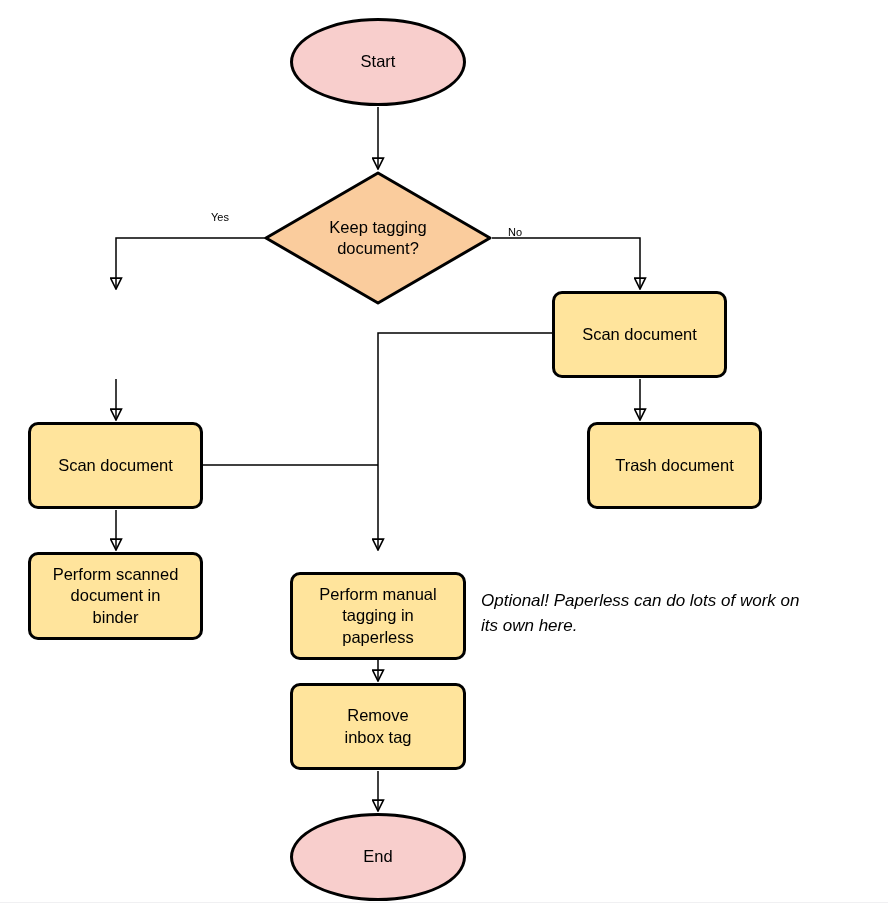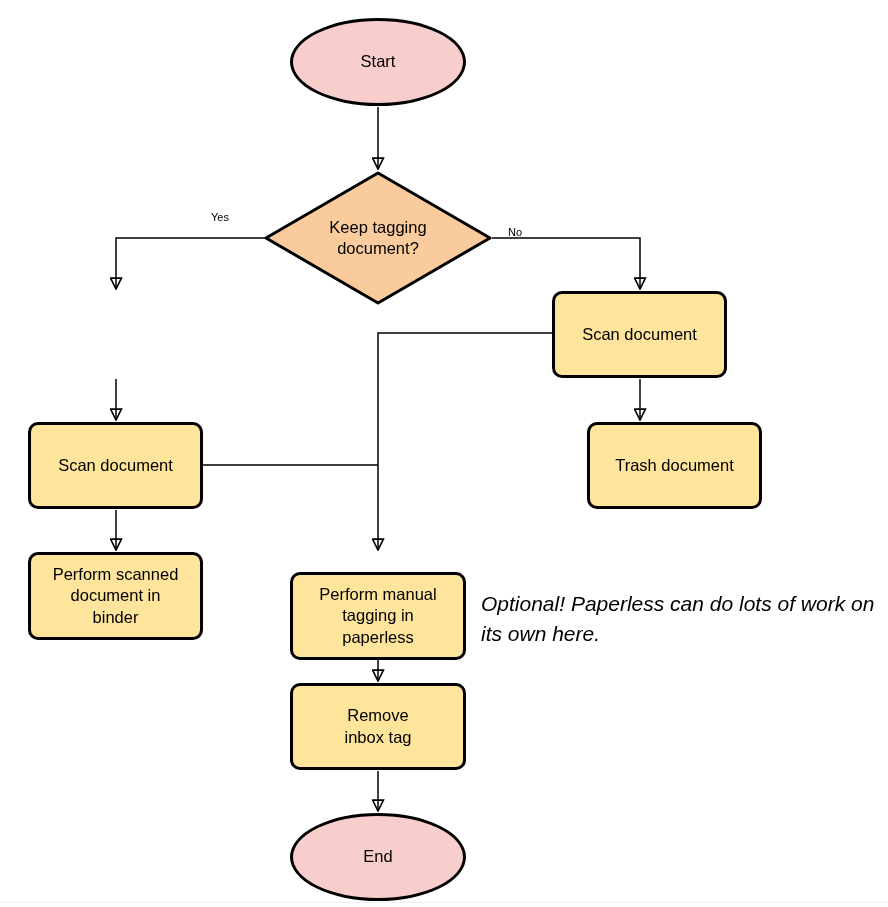--- a/index.html
+++ b/index.html
@@ -18,21 +18,21 @@
   .process{background:#FFE49C;border:3px solid #000;border-radius:10px;}
   .decision-wrap{position:absolute;}
   .decision-wrap svg{display:block;}
   .decision-label{
     position:absolute;left:0;top:0;right:0;bottom:0;display:flex;align-items:center;
     justify-content:center;text-align:center;font-size:16.5px;line-height:1.28;white-space:pre-line;
   }
   .edge-label{position:absolute;font-size:11px;white-space:nowrap;}
   .annotation{
     position:absolute;left:481px;top:589px;width:400px;
-    font-size:21px;font-style:italic;line-height:1.45;white-space:pre-line;
+    font-size:17px;font-style:italic;line-height:1.45;white-space:pre-line;
   }
   .page-line{position:absolute;left:0;top:902px;width:888px;height:1px;background:#f0f0f2;}
 </style>
 </head>
 <body>
 
 <div class="canvas">
 
   <svg class="edges" width="888" height="907" viewBox="0 0 888 907">
     <defs>

